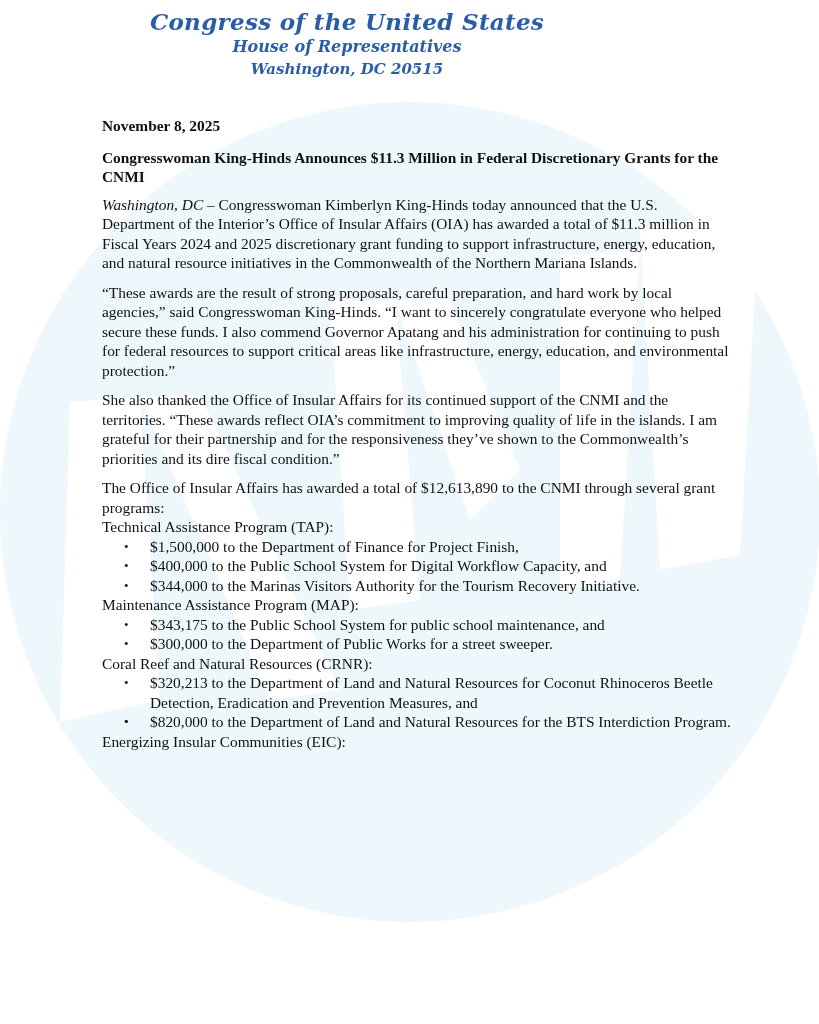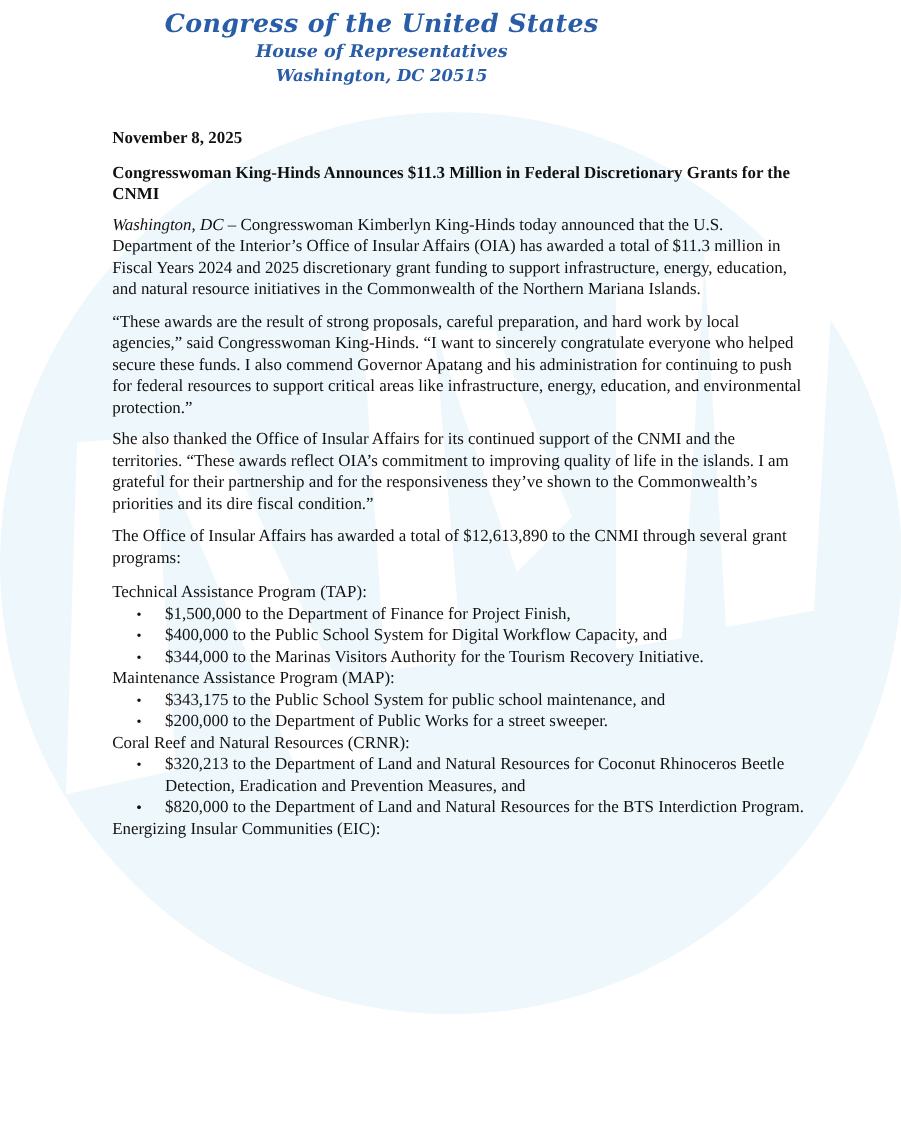--- a/index.html
+++ b/index.html
@@ -75,21 +75,20 @@
     .dateline {
       font-style: italic;
     }
     .program {
       margin: 0;
     }
     .program-heading {
       margin: 0;
     }
     .program-first {
-      margin-top: 12px;
     }
     ul.grants {
       list-style: none;
       margin: 0;
       padding: 0;
     }
     ul.grants li {
       position: relative;
       padding-left: 48px;
     }
@@ -138,21 +137,21 @@
       <li><span class="bullet">•</span><span>$1,500,000 to the Department of Finance for Project Finish,</span></li>
       <li><span class="bullet">•</span><span>$400,000 to the Public School System for Digital Workflow Capacity, and</span></li>
       <li><span class="bullet">•</span><span>$344,000 to the Marinas Visitors Authority for the Tourism Recovery Initiative.</span></li>
     </ul>
   </section>
 
   <section class="program">
     <div class="program-heading">Maintenance Assistance Program (MAP):</div>
     <ul class="grants">
       <li><span class="bullet">•</span><span>$343,175 to the Public School System for public school maintenance, and</span></li>
-      <li><span class="bullet">•</span><span>$200,000 to the Department of Public Works for a street sweeper.</span></li>
+      <li><span class="bullet">•</span><span>$300,000 to the Department of Public Works for a street sweeper.</span></li>
     </ul>
   </section>
 
   <section class="program">
     <div class="program-heading">Coral Reef and Natural Resources (CRNR):</div>
     <ul class="grants">
       <li><span class="bullet">•</span><span>$320,213 to the Department of Land and Natural Resources for Coconut Rhinoceros Beetle Detection, Eradication and Prevention Measures, and</span></li>
       <li><span class="bullet">•</span></li>
     </ul>
   </section>

